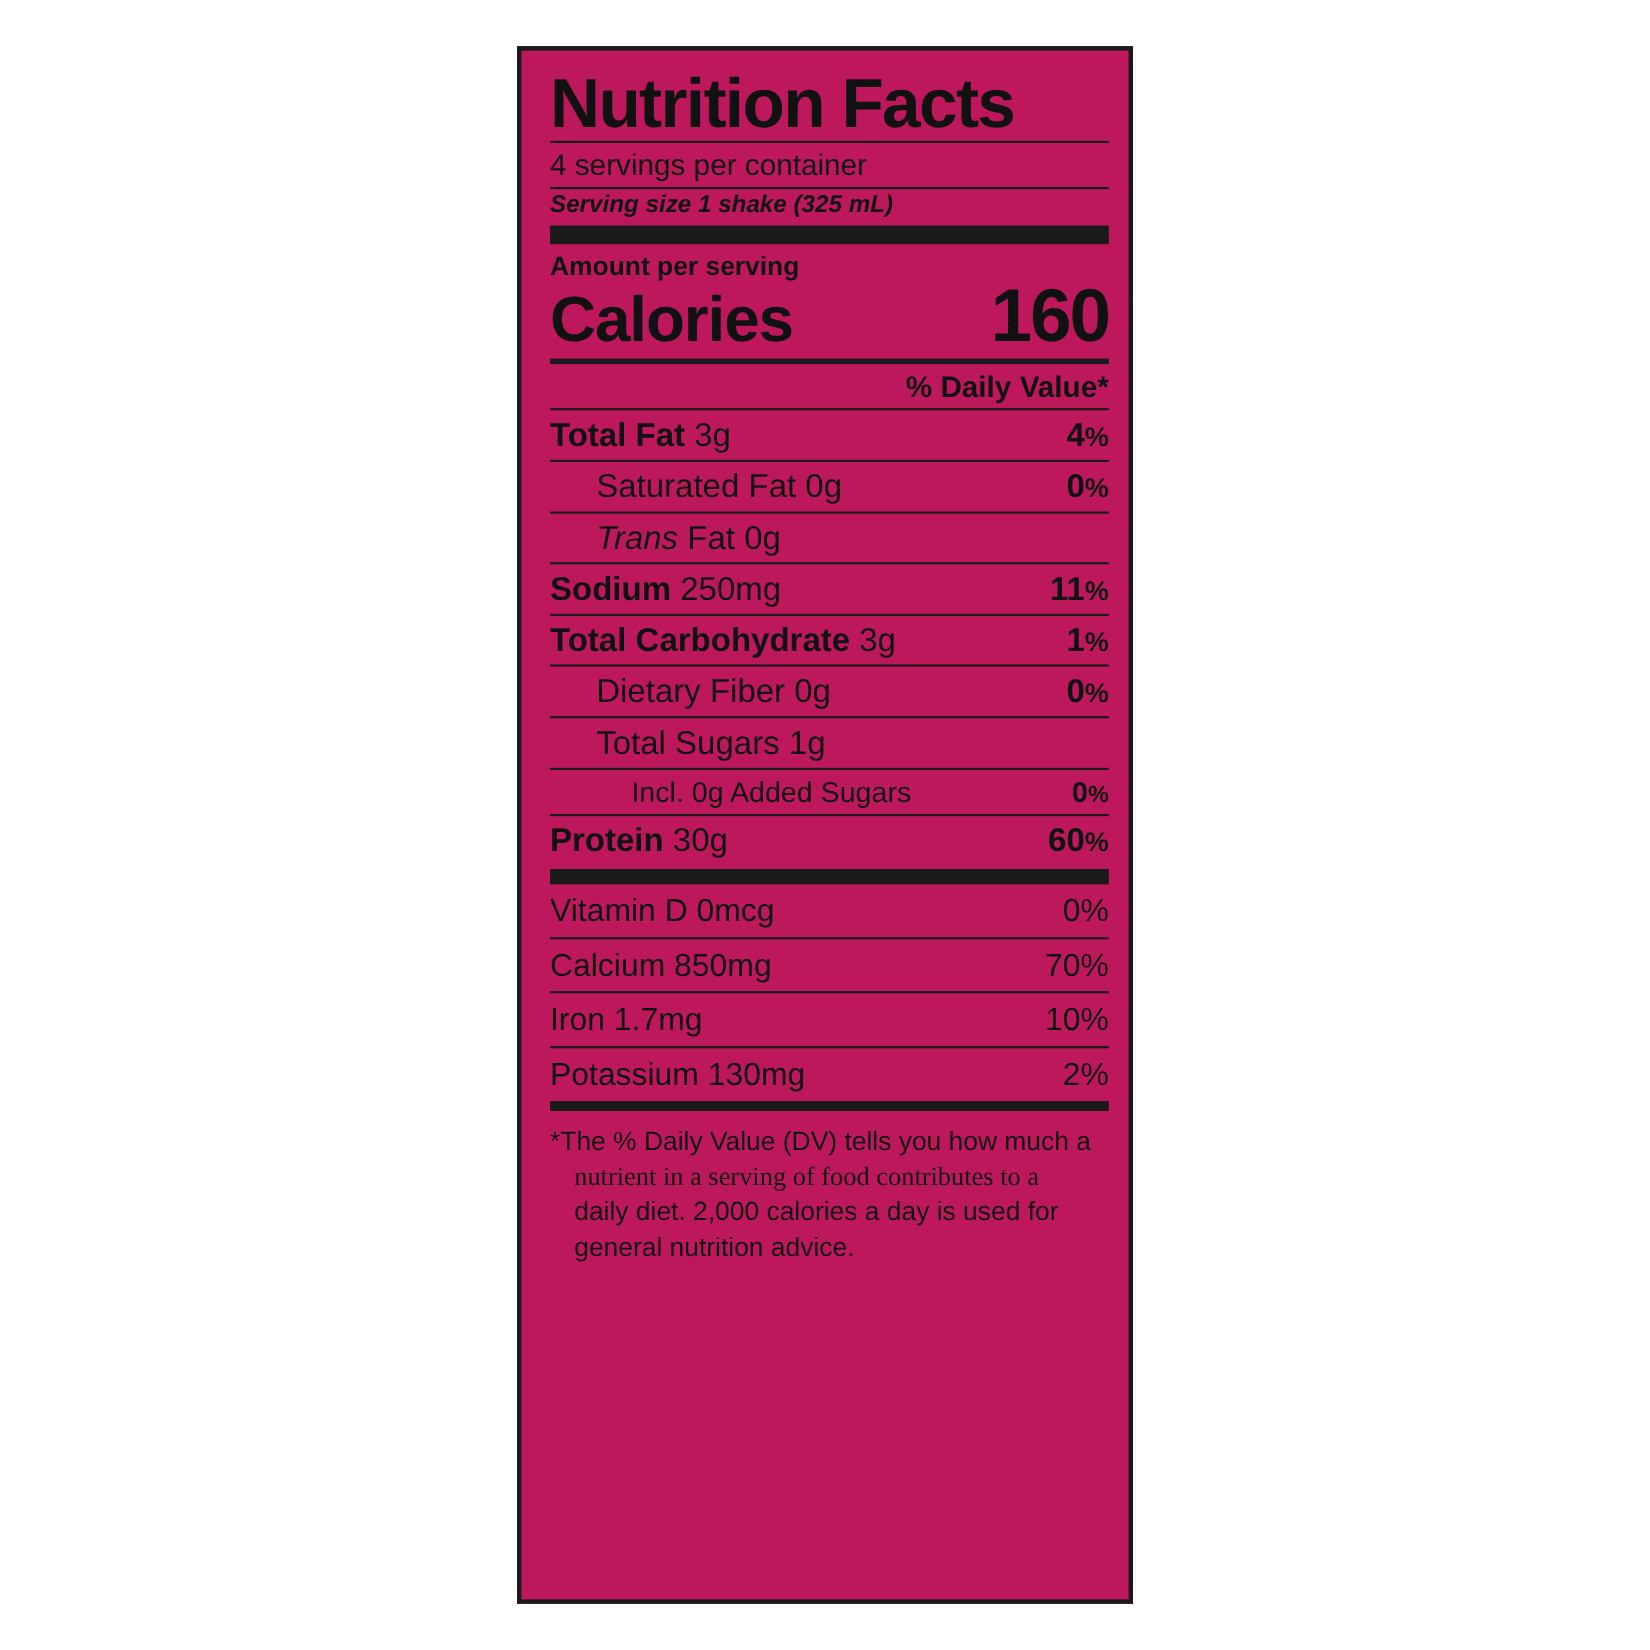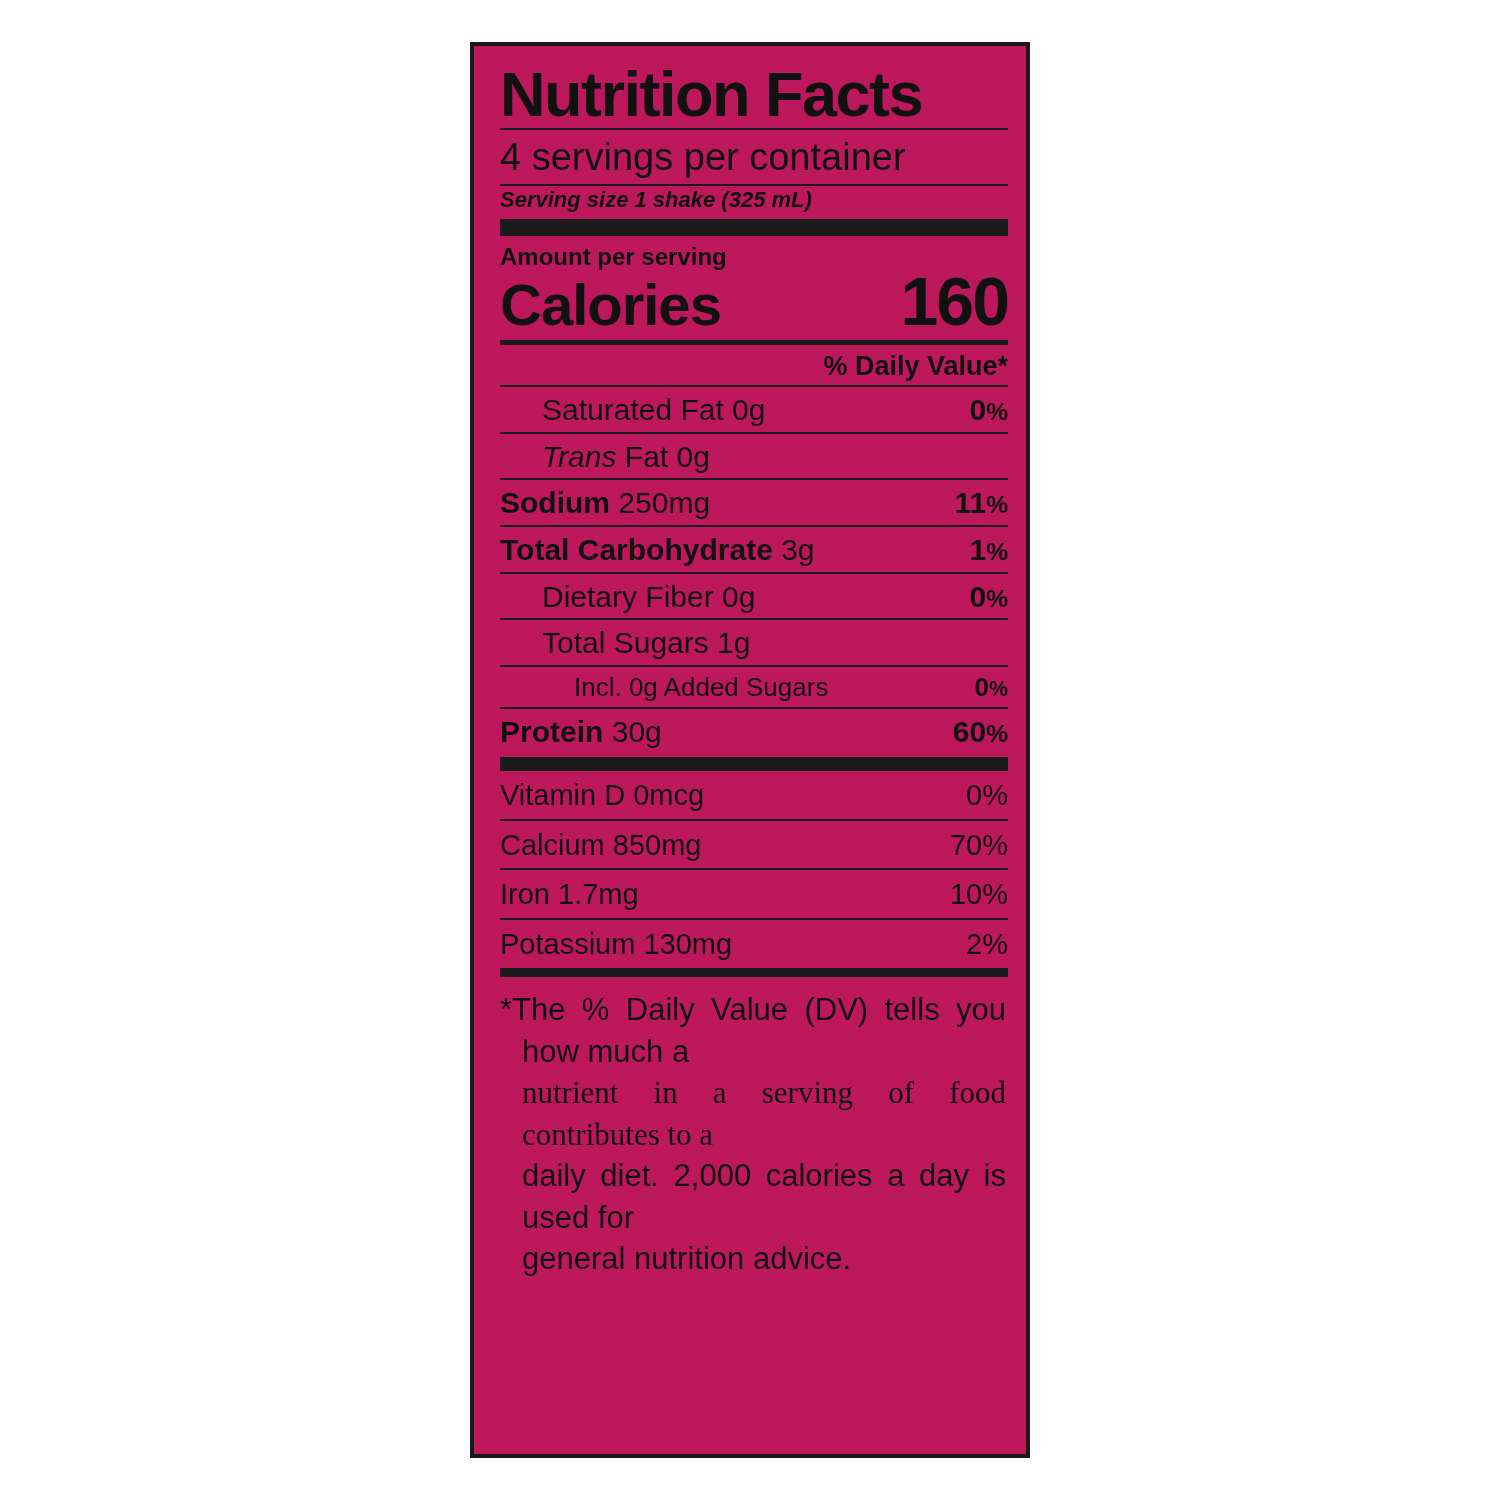--- a/index.html
+++ b/index.html
@@ -48,21 +48,21 @@
     letter-spacing: -1.5px;
     line-height: 1.02;
     margin: 0 0 2px 0;
     white-space: nowrap;
   }
   .rule-thin { border-bottom: 2px solid #1a1a1a; }
   .rule-med  { border-bottom: 5px solid #1a1a1a; }
   .rule-thick{ border-bottom: 17px solid #1a1a1a; }
 
   .servings {
-    font-size: 38px;
+    font-size: 27px;
     line-height: 1.25;
     padding: 4px 0 2px 0;
   }
   .serving-size {
     font-size: 22px;
     font-weight: bold;
     line-height: 1.2;
     padding: 1px 0 6px 0;
     font-style: italic;
   }
@@ -128,21 +128,21 @@
     border-bottom: 14px solid #1a1a1a;
     margin-top: 2px;
   }
   .sep-end {
     border-bottom: 9px solid #1a1a1a;
     margin-top: 1px;
   }
 
   
   .footnote {
-    font-size: 31px;
+    font-size: 24px;
     line-height: 1.34;
     padding: 12px 2px 0 0;
     text-align: justify;
   }
   .footnote .fn-ind {
     display: block;
     padding-left: 22px;
     text-indent: -22px;
   }
 </style>
@@ -165,20 +165,24 @@
       <div class="amount-per">Amount per serving</div>
       <div class="calories-row">
         <span class="calories-label">Calories</span>
         <span class="calories-value">160</span>
       </div>
       <div class="rule-med"></div>
 
       <div class="dv-header">% Daily Value*</div>
       <div class="rule-thin"></div>
 
+      <div class="row">
+        <span class="left"><span class="b">Total Fat</span> <span>3g</span></span>
+        <span class="right"><span>4</span><span class="pct">%</span></span>
+      </div>
 
       <div class="row indent1">
         <span class="left">Saturated Fat 0g</span>
         <span class="right"><span>0</span><span class="pct">%</span></span>
       </div>
 
       <div class="row indent1 noval">
         <span class="left"><span class="it">Trans</span> <span>Fat 0g</span></span>
 
       </div>

